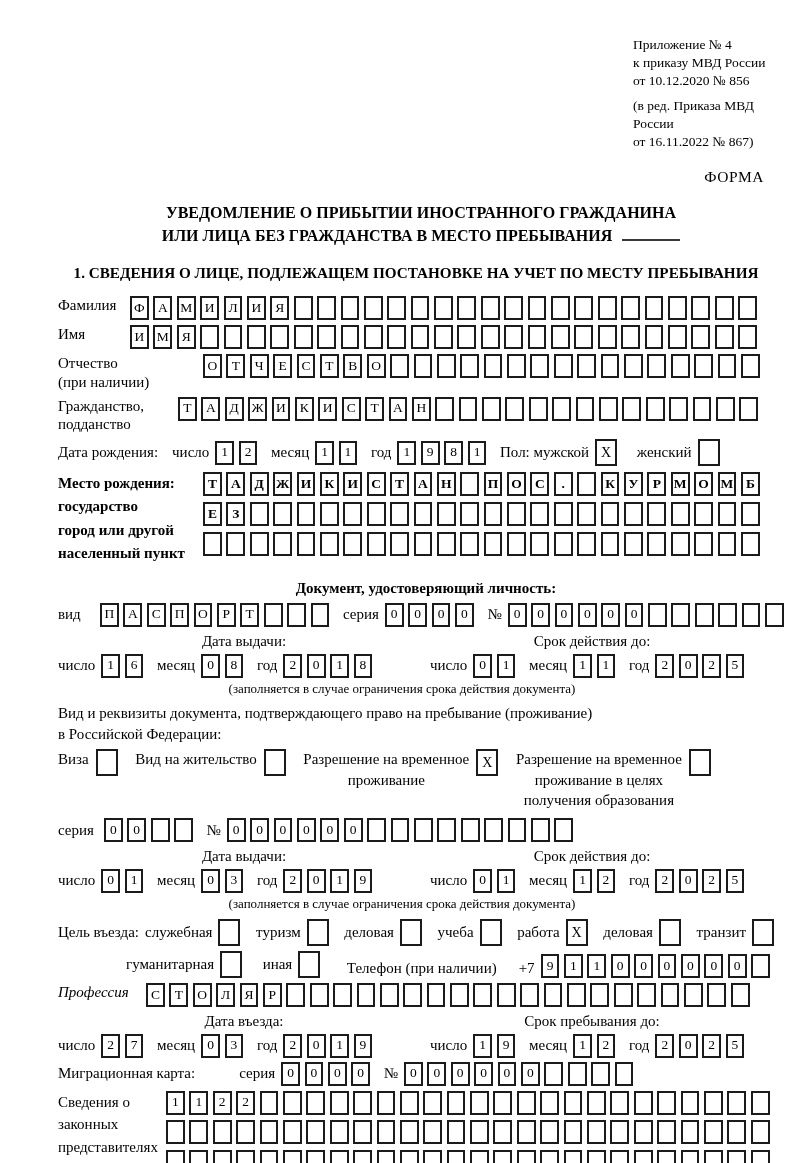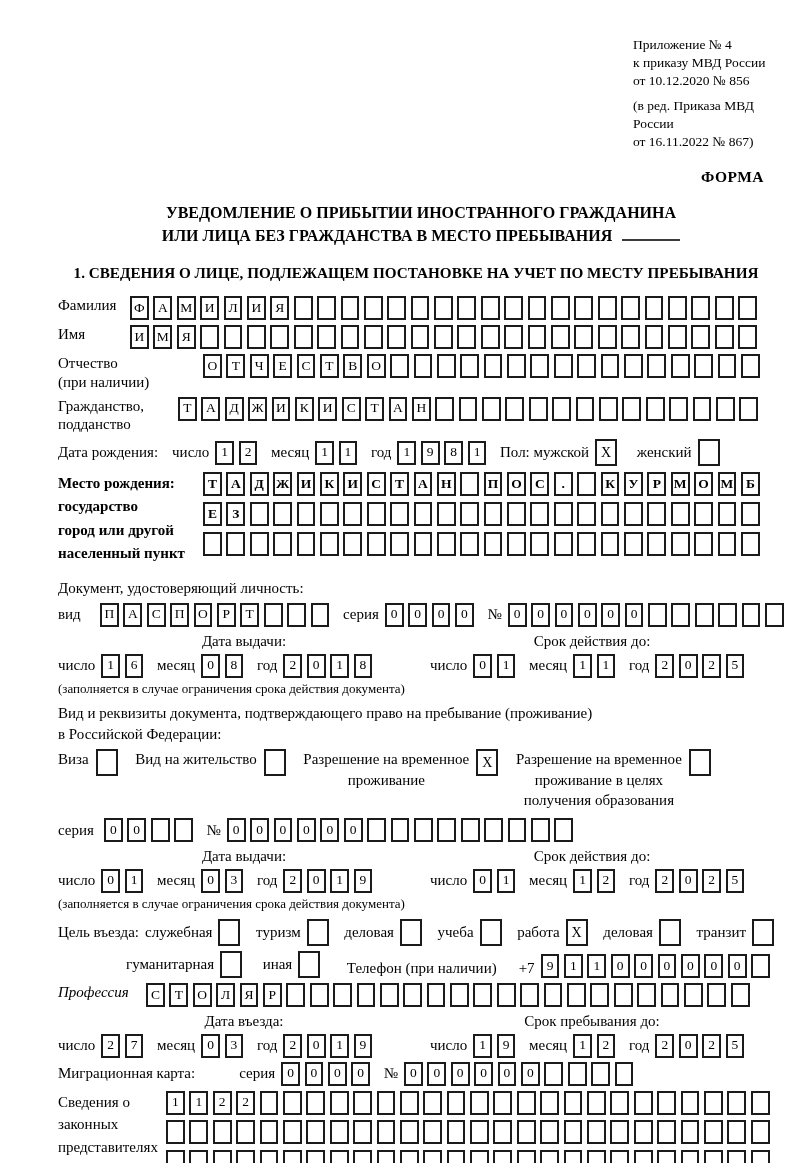--- a/index.html
+++ b/index.html
@@ -21,34 +21,34 @@
   .row{display:flex;align-items:flex-start;margin-bottom:5px;}
   .row .cells{margin-top:0;}
   .lbl{flex:none;}
   .w68{width:72px;}
   .w117{width:120px;}
   .w140{width:145px;}
   .stackline{display:block;}
   
   .annex{margin-left:575px;font-size:13.5px;line-height:1.35;}
   .annex .gap{height:6px;}
-  .forma{font-weight:bold;text-align:right;padding-right:30px;margin:16px 0 14px;font-size:15.5px;letter-spacing:.5px;}
+  .forma{font-weight:normal;text-align:right;padding-right:30px;margin:16px 0 14px;font-size:15.5px;letter-spacing:.5px;}
   .title{font-weight:bold;text-align:center;font-size:16px;line-height:1.45;margin-right:10px;}
   .blank{display:inline-block;width:58px;border-bottom:2.5px solid #3a3a3a;height:.8em;margin-left:10px;}
   .section1{font-weight:bold;font-size:15.2px;margin:16px 0 14px -20px;text-align:center;}
   
   .dh{display:flex;margin:3px 0 3px;}
   .dh .h1{width:372px;text-align:center;}
   .dh .h2{flex:1;text-align:center;margin-right:40px;}
   .datecols{display:flex;align-items:center;margin-bottom:3px;}
   .dleft{width:372px;display:flex;align-items:center;}
   .dright{display:flex;align-items:center;}
   .dg-lbl{margin-right:6px;}
   .dg-cells{margin-right:9px;}
-  .note{font-size:13px;text-align:left;padding-right:48px;margin:0 0 7px;}
+  .note{font-size:13px;text-align:center;padding-right:48px;margin:0 0 7px;}
   .para{margin:2px 0;}
   
   .pair{display:flex;align-items:center;margin-right:11px;}
   .pair .pl{margin-right:6px;}
   .cbrow{display:flex;align-items:flex-start;margin:6px 0 8px;}
   .cbitem{display:flex;align-items:flex-start;margin-right:13px;}
   .cbitem .txt{text-align:center;margin-right:7px;line-height:1.35;}
   .repgrid .cells{margin-bottom:5.5px;}
 </style>
 </head>
@@ -318,21 +318,21 @@
           <div class="cell"></div>
           <div class="cell"></div>
           <div class="cell"></div>
           <div class="cell"></div>
           <div class="cell"></div>
           <div class="cell"></div>
         </div>
     </div>
   </div>
 
-  <div style="font-weight:normal;margin:14px 0 5px;">Документ, удостоверяющий личность:</div>
+  <div style="text-align:center;font-weight:bold;margin:14px 0 5px;">Документ, удостоверяющий личность:</div>
 
   <div class="row" style="align-items:center;">
     <span class="dg-lbl" style="width:36px;">вид</span>
     <div class="cells dg-cells">
         <div class="cell">П</div>
         <div class="cell">А</div>
         <div class="cell">С</div>
         <div class="cell">П</div>
         <div class="cell">О</div>
         <div class="cell">Р</div>

